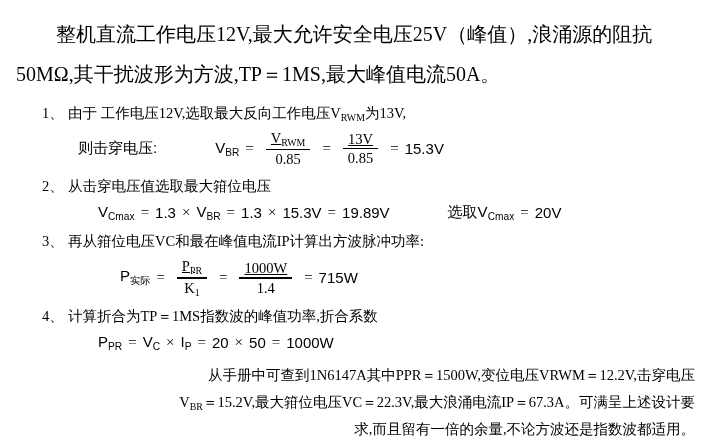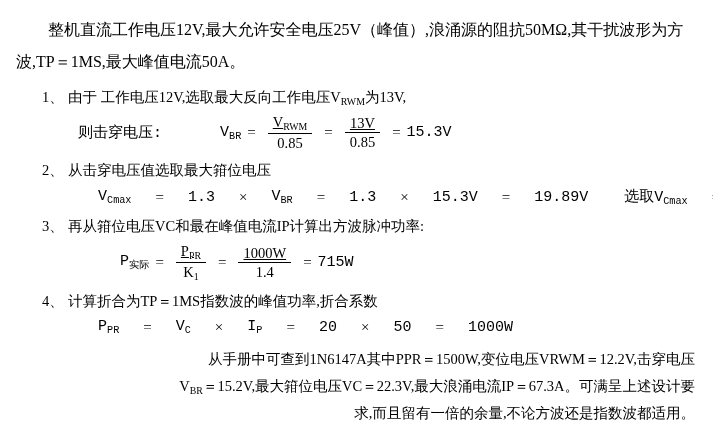--- a/index.html
+++ b/index.html
@@ -17,21 +17,21 @@
   .page {
     position: relative;
     width: 713px;
     height: 440px;
     padding: 0;
     box-sizing: border-box;
   }
   .intro {
     margin: 14px 18px 0 16px;
     text-indent: 2em;
-    font-size: 16px;
+    font-size: 20px;
     line-height: 2.0;
   }
   .item {
     margin-left: 42px;
     margin-top: 10px;
     font-size: 14.5px;
   }
   .item-head {
     display: block;
     white-space: nowrap;
@@ -43,27 +43,26 @@
   .eq-row {
     margin-left: 78px;
     margin-top: 7px;
     font-size: 15px;
     display: flex;
     align-items: center;
     flex-wrap: nowrap;
   }
   .eq-row.indent2 {
     margin-left: 98px;
-    gap: 18px;
   }
   .eq-row.indent3 {
     margin-left: 120px;
   }
   .lbl {
-    font-family: Liberation Mono, monospace;
+    font-family: Liberation Sans, sans-serif;
     white-space: nowrap;
   }
   sub {
     font-size: 0.68em;
     vertical-align: -0.28em;
   }
   .frac {
     display: inline-flex;
     flex-direction: column;
     align-items: center;

